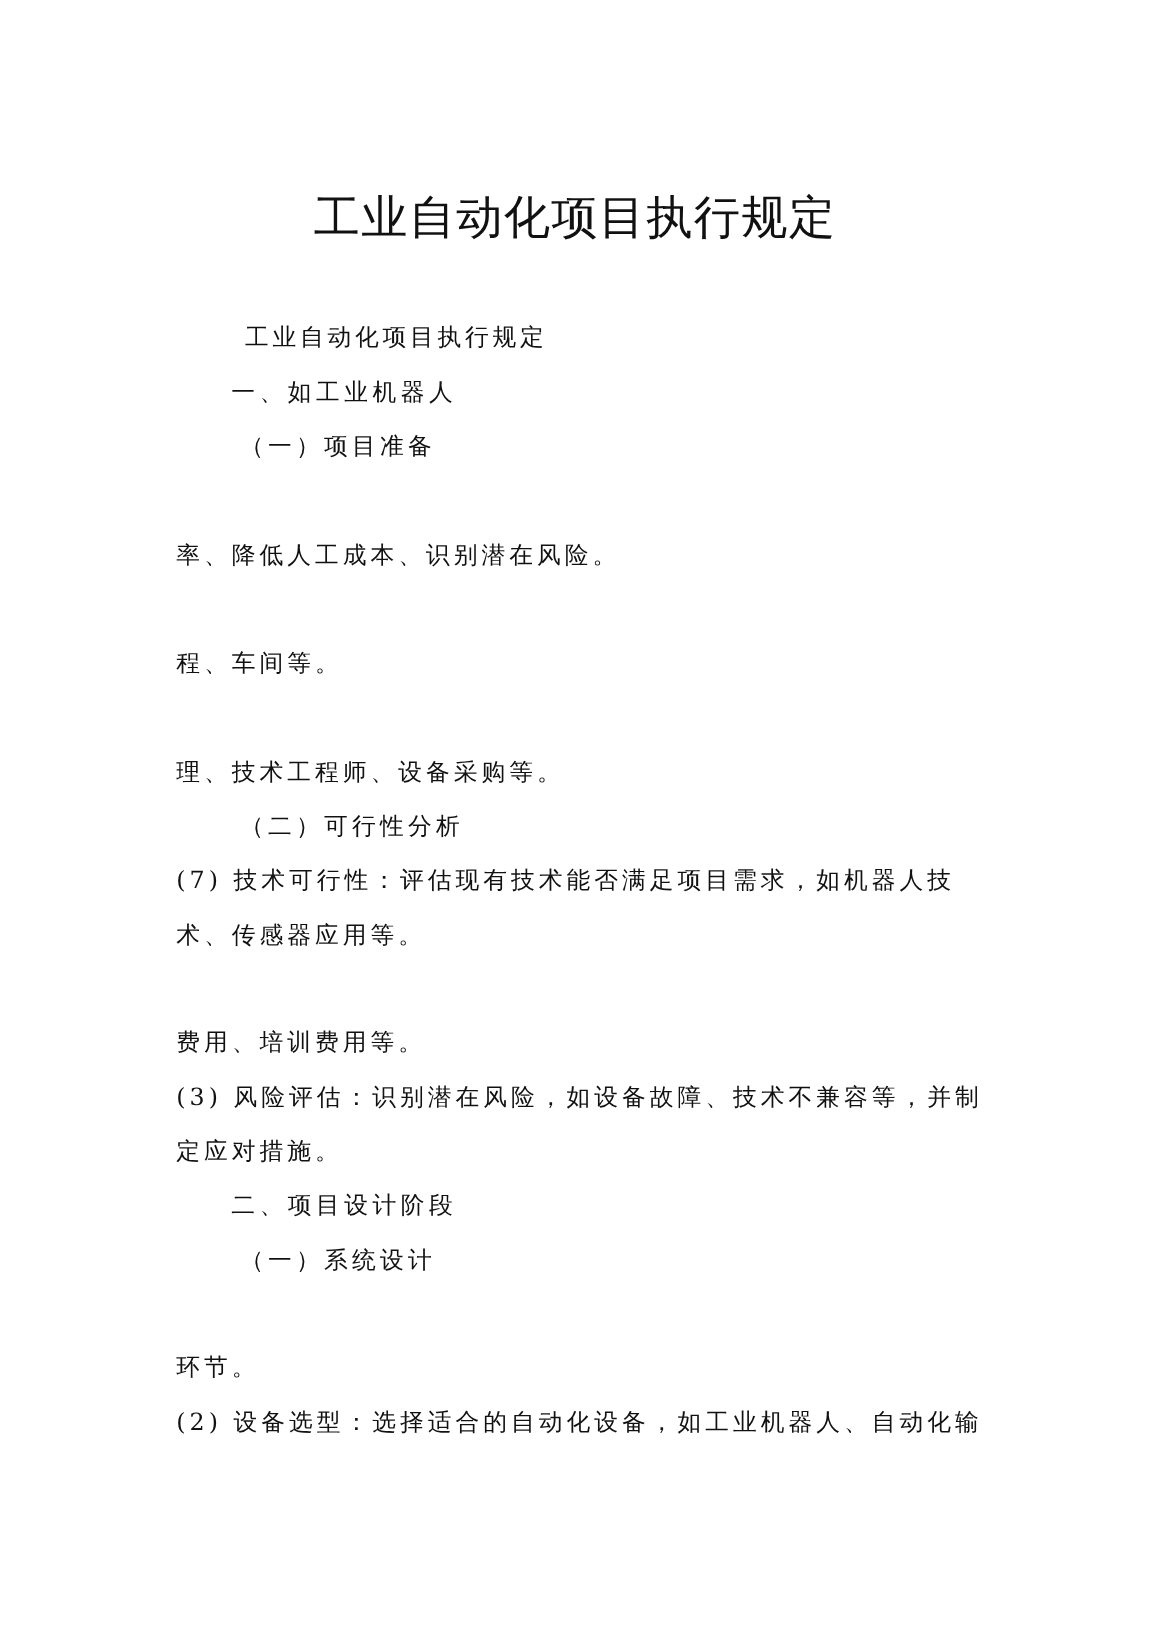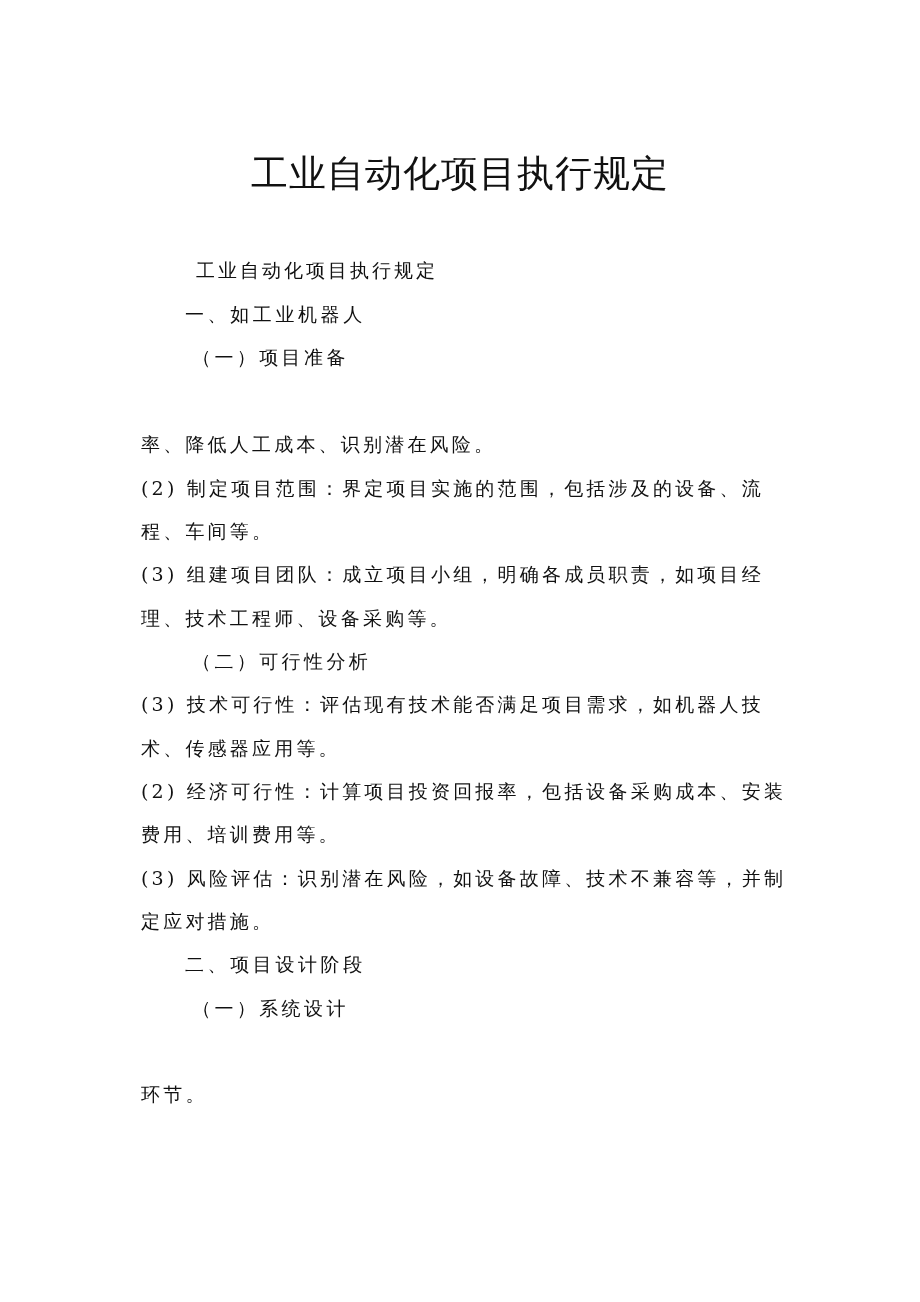--- a/index.html
+++ b/index.html
@@ -49,31 +49,29 @@
 <body>
 
 <div class="page">
   <div class="doc-title">工业自动化项目执行规定</div>
 
   <div class="line indent-sub" style="top:257px">工业自动化项目执行规定</div>
   <div class="line indent-h1" style="top:301px">一、如工业机器人</div>
   <div class="line indent-h2" style="top:344px">（一）项目准备</div>
 
   <div class="line" style="top:431px">率、降低人工成本、识别潜在风险。</div>
-  <div class="line" style="top:475px">(2) 制定项目范围：界定项目实施的范围，包括涉及的设备、流</div>
   <div class="line" style="top:518px">程、车间等。</div>
-  <div class="line" style="top:561px">(3) 组建项目团队：成立项目小组，明确各成员职责，如项目经</div>
   <div class="line" style="top:605px">理、技术工程师、设备采购等。</div>
 
   <div class="line indent-h2" style="top:648px">（二）可行性分析</div>
 
-  <div class="line" style="top:691px">(3) 技术可行性：评估现有技术能否满足项目需求，如机器人技</div>
+  <div class="line" style="top:691px">(7) 技术可行性：评估现有技术能否满足项目需求，如机器人技</div>
   <div class="line" style="top:735px">术、传感器应用等。</div>
-  <div class="line" style="top:778px">(2) 经济可行性：计算项目投资回报率，包括设备采购成本、安装</div>
   <div class="line" style="top:821px">费用、培训费用等。</div>
   <div class="line" style="top:865px">(3) 风险评估：识别潜在风险，如设备故障、技术不兼容等，并制</div>
   <div class="line" style="top:908px">定应对措施。</div>
 
   <div class="line indent-h1" style="top:951px">二、项目设计阶段</div>
   <div class="line indent-h2" style="top:995px">（一）系统设计</div>
 
   <div class="line" style="top:1081px">环节。</div>
+  <div class="line" style="top:1125px">(2) 设备选型：选择适合的自动化设备，如工业机器人、自动化输</div>
 </div>
 
 </body></html>

